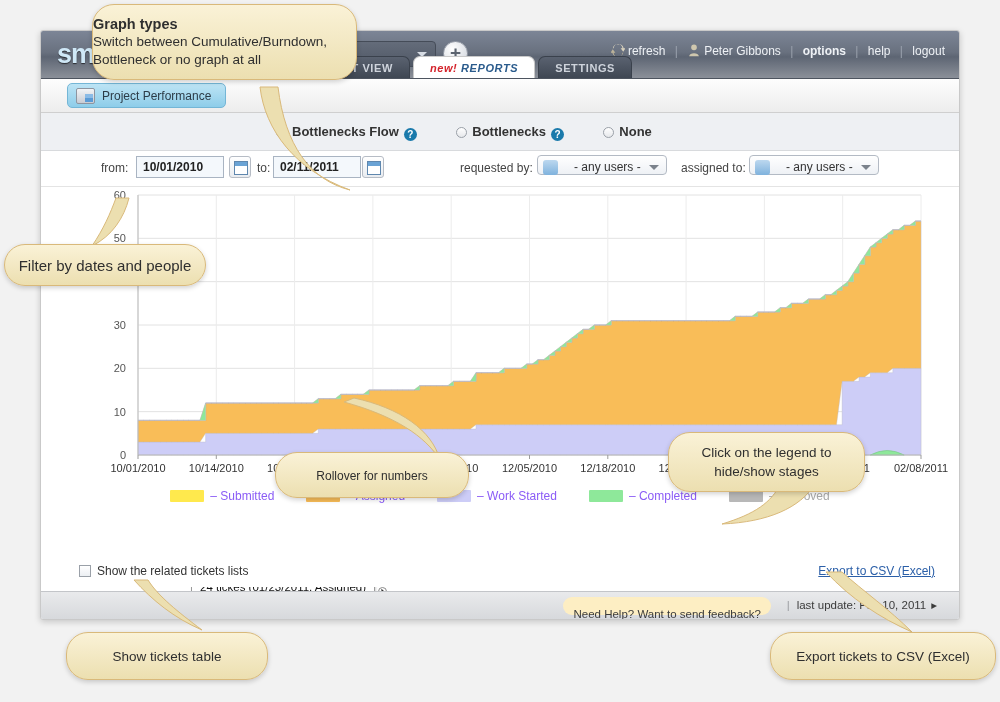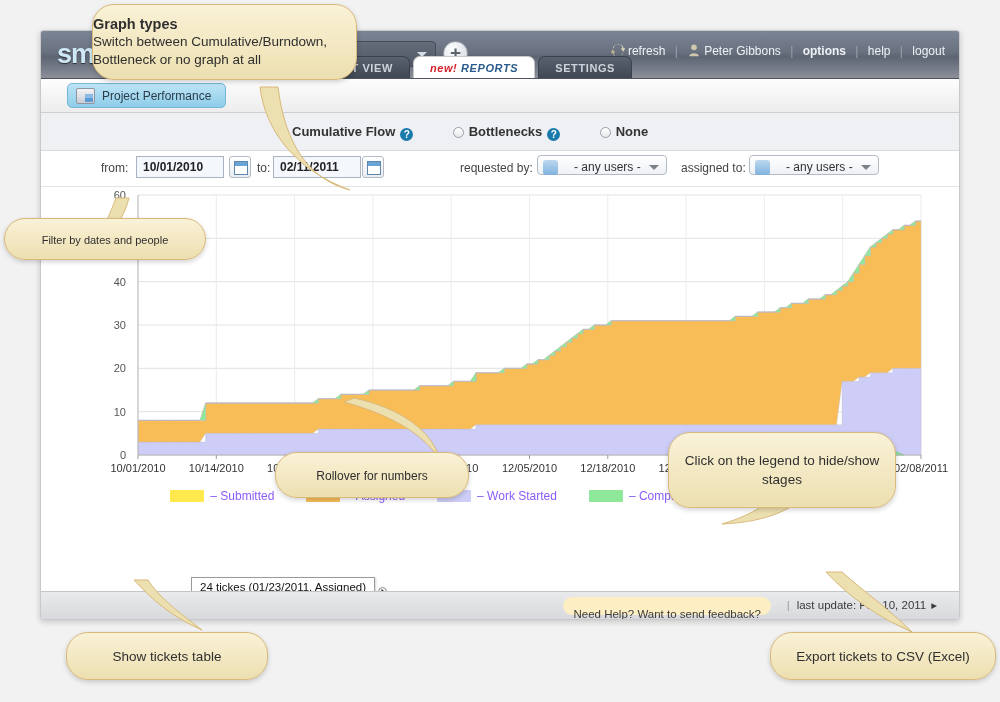--- a/index.html
+++ b/index.html
@@ -309,21 +309,21 @@
 
   <div id="subheader">
     <div id="report-pill">
       <span id="report-pill-icon"></span>
       <span>Project Performance</span>
     </div>
   </div>
 
   <div id="graphtypes">
     <span class="opt">
-      <span class="radio on"></span><span>Cumulative Flow</span><span class="help-icon">?</span>
+      <span class="radio on"></span><span>Bottlenecks Flow</span><span class="help-icon">?</span>
     </span>
     <span class="opt">
       <span class="radio"></span><span>Bottlenecks</span><span class="help-icon">?</span>
     </span>
     <span class="opt">
       <span class="radio"></span><span>None</span>
     </span>
   </div>
 
   <div id="filters">
@@ -410,55 +410,61 @@
 
     <div id="chart-tooltip">24 tickes (01/23/2011, Assigned)</div>
     <div id="hover-point"></div>
     <svg id="cursor" width="18" height="24" viewBox="0 0 18 24">
       <path d="M1 1 L1 17 L5 13.5 L7.5 19.5 L10.5 18.2 L8 12.4 L13 12.4 Z" fill="#fff" stroke="#333" stroke-width="1.2"></path>
     </svg>
 
     <div id="legend"><span class="leg"><span class="sw" style="background: rgb(255, 233, 77);"></span><span>– Submitted</span></span><span class="leg"><span class="sw" style="background: rgb(249, 189, 88);"></span><span>– Assigned</span></span><span class="leg"><span class="sw" style="background: rgb(205, 205, 247);"></span><span>– Work Started</span></span><span class="leg"><span class="sw" style="background: rgb(142, 232, 154);"></span><span>– Completed</span></span><span class="leg off"><span class="sw" style="background: rgb(184, 184, 184);"></span><span>– Approved</span></span></div>
   </div>
 
+  <div id="opts-row">
+    <span id="show-lists">
+      <span class="checkbox"></span><span>Show the related tickets lists</span>
+    </span>
+    <a id="export-link" href="#">Export to CSV (Excel)</a>
+  </div>
 
   <div id="statusbar">
     <span id="feedback-pill">Need Help? Want to send feedback?</span>
     <span id="lastupdate">
       <span class="bar">|</span><span>last update: Feb 10, 2011</span><span class="arrow">▸</span>
     </span>
   </div>
 </div>
 
 <svg class="tail" style="left:240px;top:85px;width:200px;height:125px" viewBox="0 0 200 125">
   <path d="M20 2 C25 45 55 85 110 105 C70 95 45 60 38 2 Z" fill="#ecdfb0" stroke="#d9b97a" stroke-width="1"></path>
 </svg>
 <div class="callout" id="c-graph-types" style="left:92px;top:4px;width:265px;padding:10px 0;line-height:18px;font-size:13.5px;text-align:left">
   <span class="ttl">Graph types</span>
   <span class="bdy">Switch between Cumulative/Burndown, Bottleneck or no graph at all</span>
 </div>
 
 <svg class="tail" style="left:84px;top:196px;width:70px;height:60px" viewBox="0 0 70 60">
   <path d="M32 2 C26 18 20 32 8 50 C28 40 40 22 45 2 Z" fill="#ecdfb0" stroke="#d9b97a" stroke-width="1"></path>
 </svg>
-<div class="callout" id="c-filter-dates" style="left:4px;top:218px;width:202px;height:42px;line-height:42px;font-size:11px">
+<div class="callout" id="c-filter-dates" style="left:4px;top:244px;width:202px;height:42px;line-height:42px;font-size:15px">
   <span class="bdy">Filter by dates and people</span>
 </div>
 
 <svg class="tail" style="left:340px;top:396px;width:120px;height:70px" viewBox="0 0 120 70">
   <path d="M4 6 C55 20 85 40 100 64 C92 34 60 12 14 2 Z" fill="#ecdfb0" stroke="#d9b97a" stroke-width="1"></path>
 </svg>
 <div class="callout" id="c-rollover" style="left:275px;top:452px;width:194px;height:46px;line-height:46px;font-size:12px">
   <span class="bdy">Rollover for numbers</span>
 </div>
 
 <svg class="tail" style="left:720px;top:482px;width:140px;height:45px" viewBox="0 0 140 45">
   <path d="M60 2 C52 20 35 32 2 42 C48 40 80 26 95 2 Z" fill="#ecdfb0" stroke="#d9b97a" stroke-width="1"></path>
 </svg>
-<div class="callout" id="c-legend" style="left:668px;top:432px;width:228px;padding:18px 12px;line-height:19px;font-size:13.5px">
+<div class="callout" id="c-legend" style="left:668px;top:432px;width:197px;padding:10px 12px;line-height:19px;font-size:13.5px">
   <span class="bdy">Click on the legend to hide/show stages</span>
 </div>
 
 <svg class="tail" style="left:130px;top:578px;width:80px;height:60px" viewBox="0 0 80 60">
   <path d="M4 2 C22 22 44 40 72 52 C48 34 28 18 18 2 Z" fill="#ecdfb0" stroke="#d9b97a" stroke-width="1"></path>
 </svg>
 <div class="callout" id="c-show-table" style="left:66px;top:632px;width:202px;height:48px;line-height:48px;font-size:13.5px">
   <span class="bdy">Show tickets table</span>
 </div>
 

